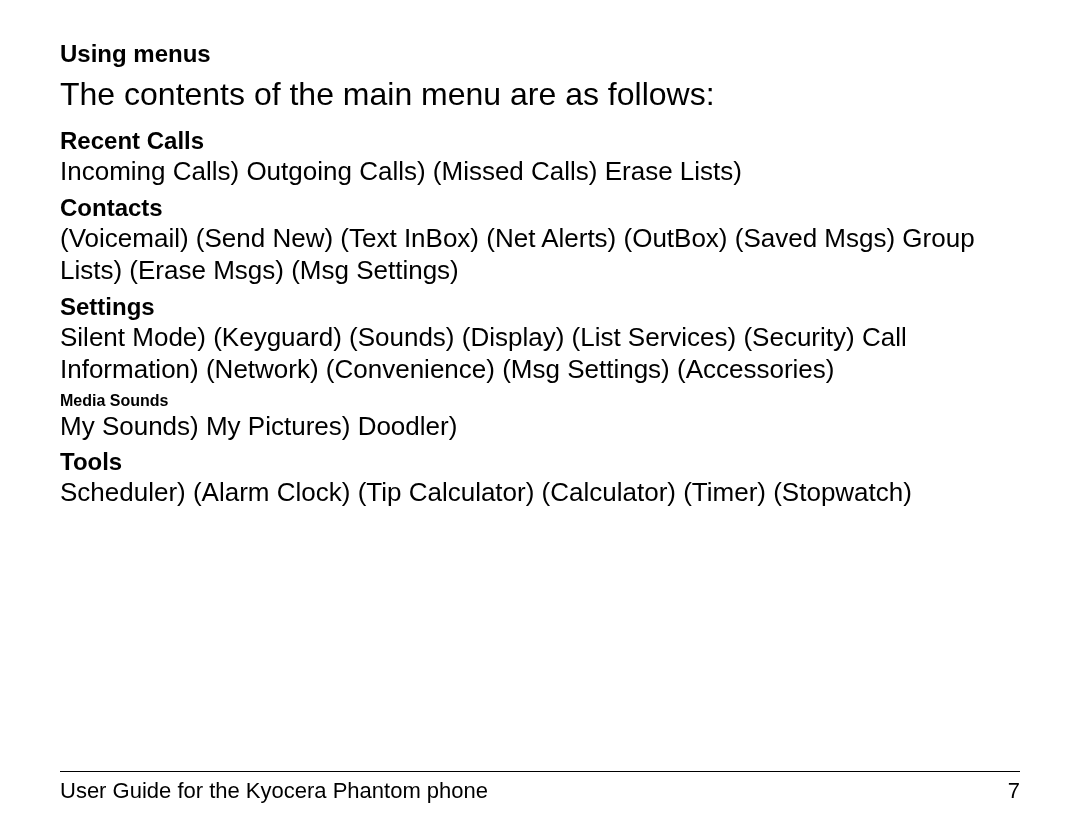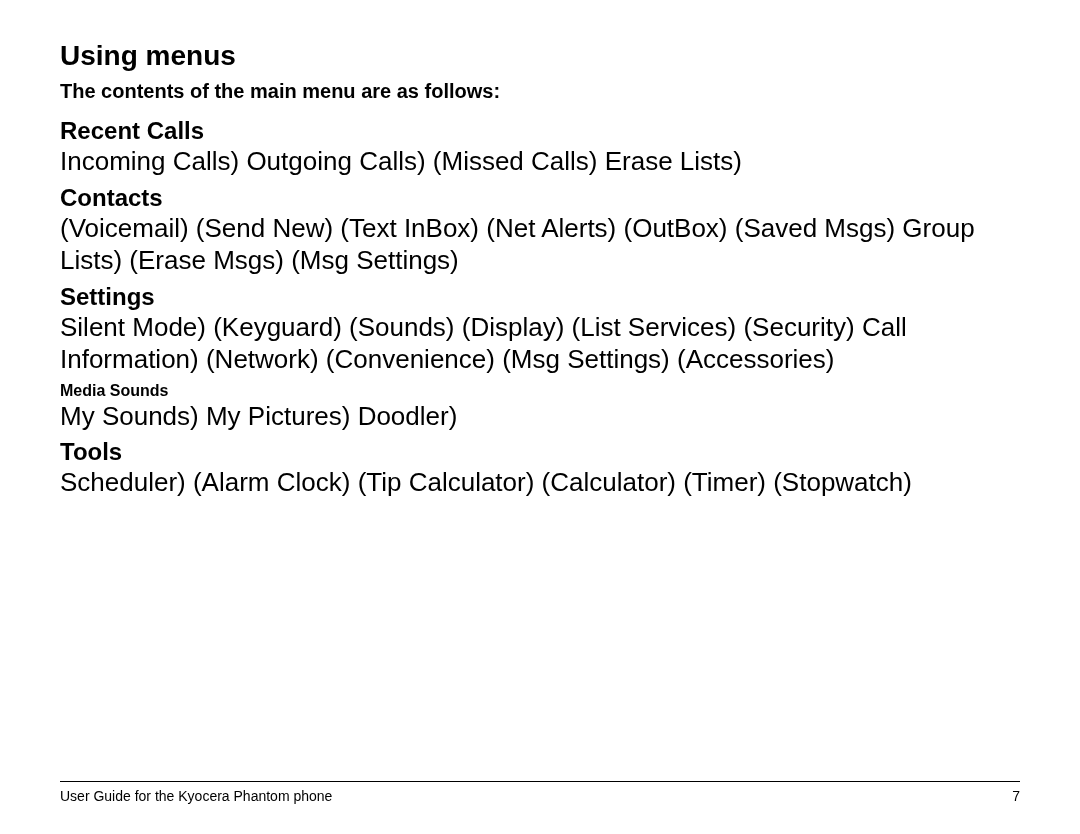--- a/index.html
+++ b/index.html
@@ -13,28 +13,27 @@
       background: #ffffff;
       font-family: Arial, Helvetica, sans-serif;
       color: #000000;
       position: relative;
       padding: 40px 60px 0 60px;
     }
     .content {
       width: 100%;
     }
     .main-heading {
-      font-size: 28px;
+      font-size: 24px;
       font-weight: bold;
       margin-bottom: 8px;
     }
     .intro {
-      font-size: 20px;
+      font-size: 32px;
       margin-bottom: 14px;
-      font-weight: bold;
     }
     .section-heading {
       font-size: 24px;
       font-weight: bold;
       margin-top: 6px;
     }
     .section-body {
       font-size: 26px;
       line-height: 1.25;
       margin-bottom: 2px;
@@ -51,21 +50,21 @@
       right: 60px;
     }
     .footer-line {
       border: none;
       border-top: 1.5px solid #000;
       margin-bottom: 6px;
     }
     .footer-row {
       display: flex;
       justify-content: space-between;
-      font-size: 14px;
+      font-size: 22px;
     }
   </style>
 </head>
 <body>
 
 <div class="content">
   <h2 class="main-heading">Using menus</h2>
   <p class="intro">The contents of the main menu are as follows:</p>
 
   <div class="section-heading">Recent Calls</div>

